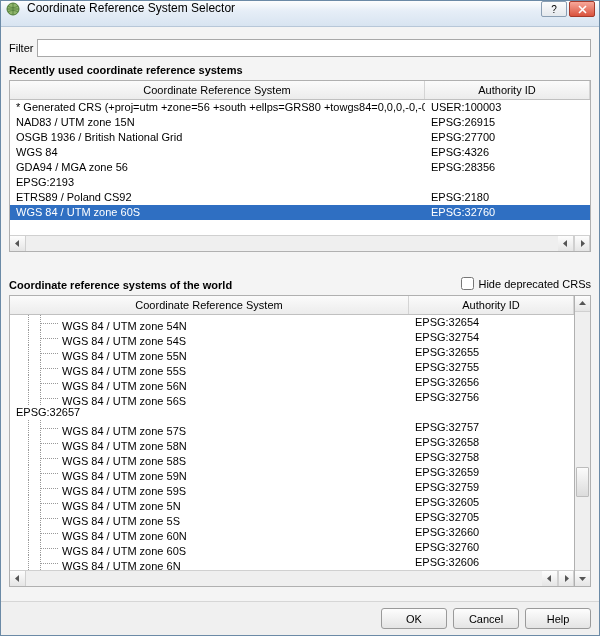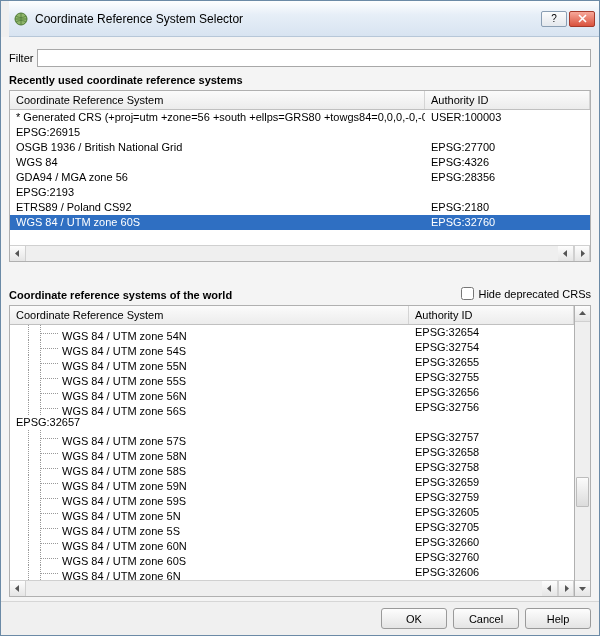--- a/index.html
+++ b/index.html
@@ -14,27 +14,25 @@
   }
   .window {
     border: 1px solid #6b8aa6;
     width: 600px;
     height: 636px;
     display: flex;
     flex-direction: column;
     background: #f0f0f0;
   }
   .titlebar {
-    height: 36px;
+    height: 26px;
     background: linear-gradient(#fdfefe, #e6eef7 40%, #d8e4f1);
     border-bottom: 1px solid #b7c7d8;
     display: flex;
-    align-items: center;
     padding: 0 4px;
-    margin-left: 8px;
   }
   .titlebar .app-icon {
     width: 16px; height: 16px; margin-right: 6px;
     display: flex; align-items: center; justify-content: center;
   }
   .titlebar .app-icon svg { width:16px; height:16px; }
   .titlebar .title { flex: 1; font-size: 12px; }
   .titlebar .win-btns { display: flex; gap: 2px; }
   .win-btn {
     width: 26px; height: 16px; border: 1px solid #8a9eb3; border-radius: 2px;
@@ -62,20 +60,21 @@
   .groupbox {
     border: 1px solid #b0b0b0;
     background: #fff;
     display: flex;
     flex-direction: column;
   }
   .table-header {
     display: flex;
     background: linear-gradient(#fbfbfb,#ececec);
     border-bottom: 1px solid #c0c0c0;
+    text-align: center;
   }
   .th {
     padding: 3px 6px;
     border-right: 1px solid #d4d4d4;
     font-size: 11px;
     white-space: nowrap;
     overflow: hidden;
   }
   .col-crs { flex: 1; }
   .col-auth { width: 165px; }
@@ -194,20 +193,21 @@
       <div class="table-header">
         <div class="th col-crs">Coordinate Reference System</div>
         <div class="th col-auth">Authority ID</div>
       </div>
       <div class="table-body" id="recent-body">
           <div class="row">
             <div class="cell col-crs">* Generated CRS (+proj=utm +zone=56 +south +ellps=GRS80 +towgs84=0,0,0,-0,-0,-0,...</div>
             <div class="cell col-auth">USER:100003</div>
           </div>
           <div class="row">
+            <div class="cell col-crs">NAD83 / UTM zone 15N</div>
             <div class="cell col-auth">EPSG:26915</div>
           </div>
           <div class="row">
             <div class="cell col-crs">OSGB 1936 / British National Grid</div>
             <div class="cell col-auth">EPSG:27700</div>
           </div>
           <div class="row">
             <div class="cell col-crs">WGS 84</div>
             <div class="cell col-auth">EPSG:4326</div>
           </div>

